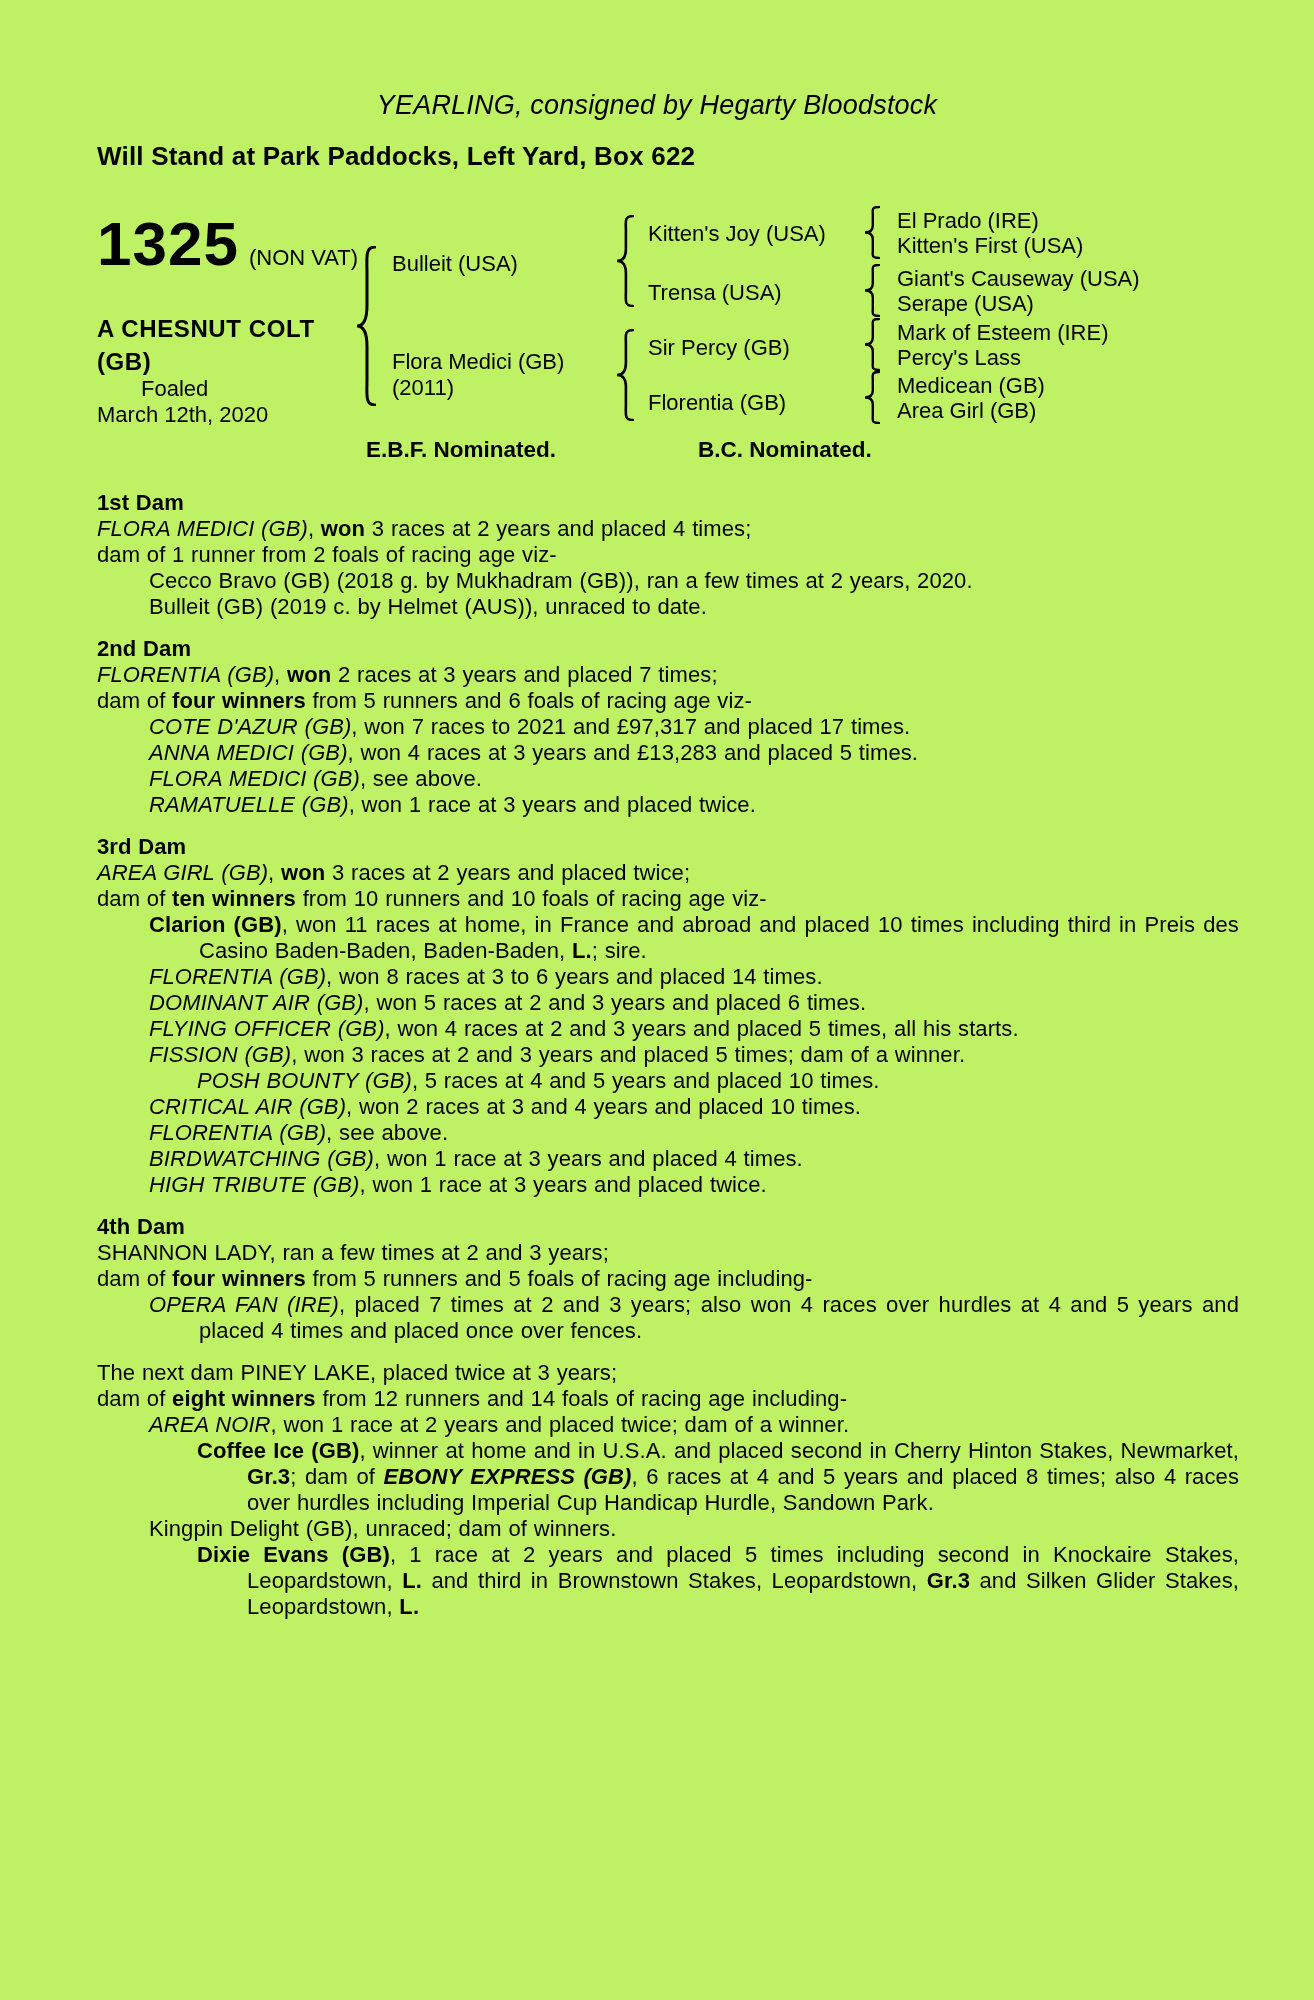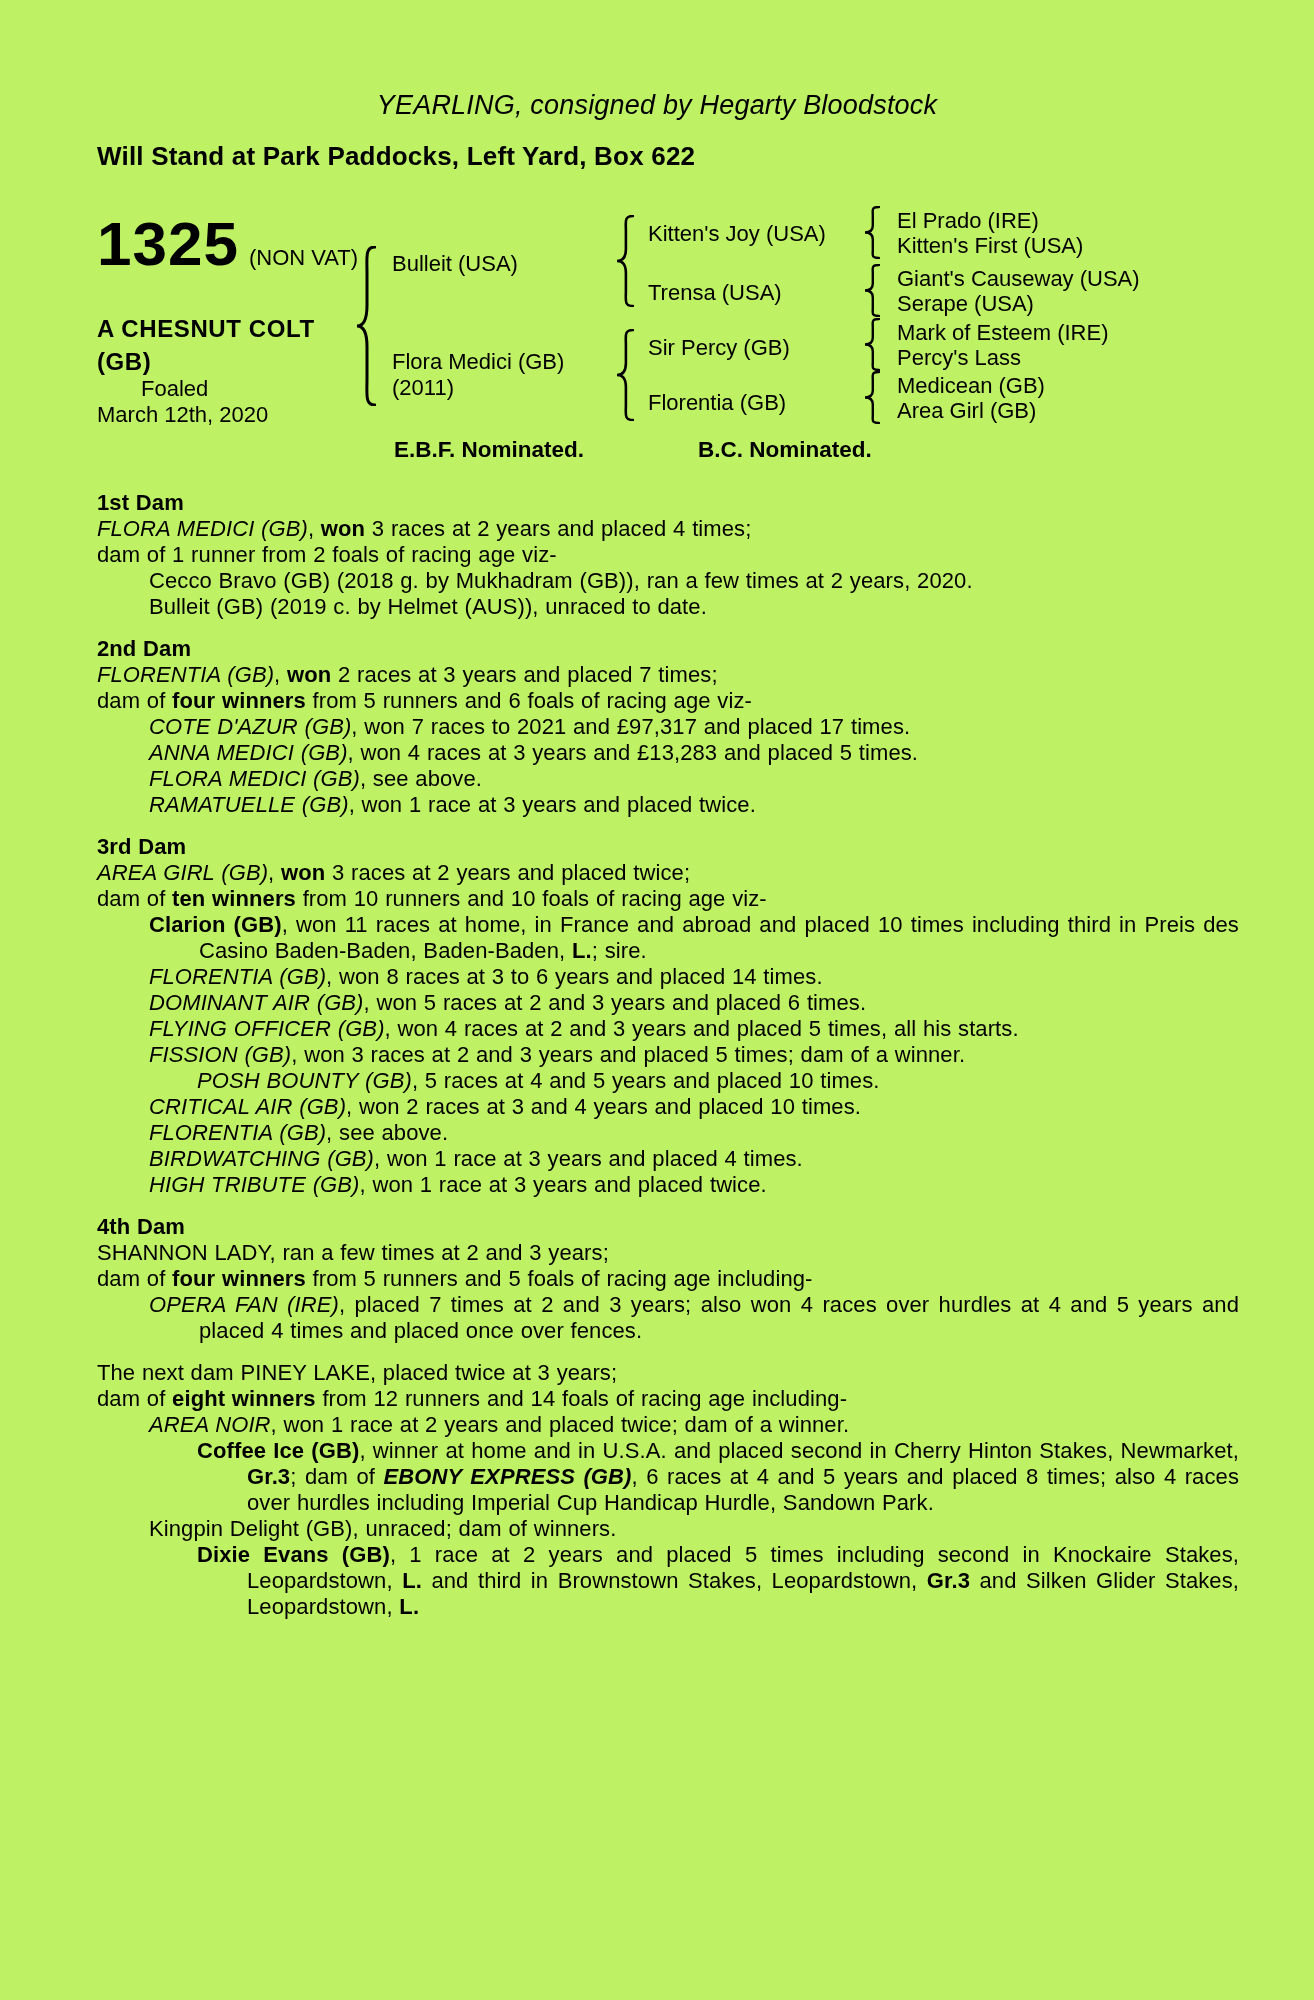--- a/index.html
+++ b/index.html
@@ -100,21 +100,21 @@
 
   <div class="abs pedrow g3c" style="top:208px">El Prado (IRE)</div>
   <div class="abs pedrow g3c" style="top:233px">Kitten's First (USA)</div>
   <div class="abs pedrow g3c" style="top:266px">Giant's Causeway (USA)</div>
   <div class="abs pedrow g3c" style="top:291px">Serape (USA)</div>
   <div class="abs pedrow g3c" style="top:320px">Mark of Esteem (IRE)</div>
   <div class="abs pedrow g3c" style="top:345px">Percy's Lass</div>
   <div class="abs pedrow g3c" style="top:373px">Medicean (GB)</div>
   <div class="abs pedrow g3c" style="top:398px">Area Girl (GB)</div>
 
-  <div class="abs nom" style="left:394px;top:437px">E.B.F. Nominated.</div>
+  <div class="abs nom" style="left:366px;top:437px">E.B.F. Nominated.</div>
   <div class="abs nom" style="left:698px;top:437px">B.C. Nominated.</div>
 
   <div id="body" class="abs">
       <div class="section">
         <div class="sec-head">1st Dam</div>
         <p class="L0"><span class="s-i">FLORA MEDICI (GB)</span><span class="s-n">, </span><span class="s-b">won</span><span class="s-n"> 3 races at 2 years and placed 4 times;</span></p>
         <p class="L0"><span class="s-n">dam of 1 runner from 2 foals of racing age viz-</span></p>
         <p class="L1"><span class="s-n">Cecco Bravo (GB) (2018 g. by Mukhadram (GB)), ran a few times at 2 years, 2020.</span></p>
         <p class="L1"><span class="s-n">Bulleit (GB) (2019 c. by Helmet (AUS)), unraced to date.</span></p>
       </div>

